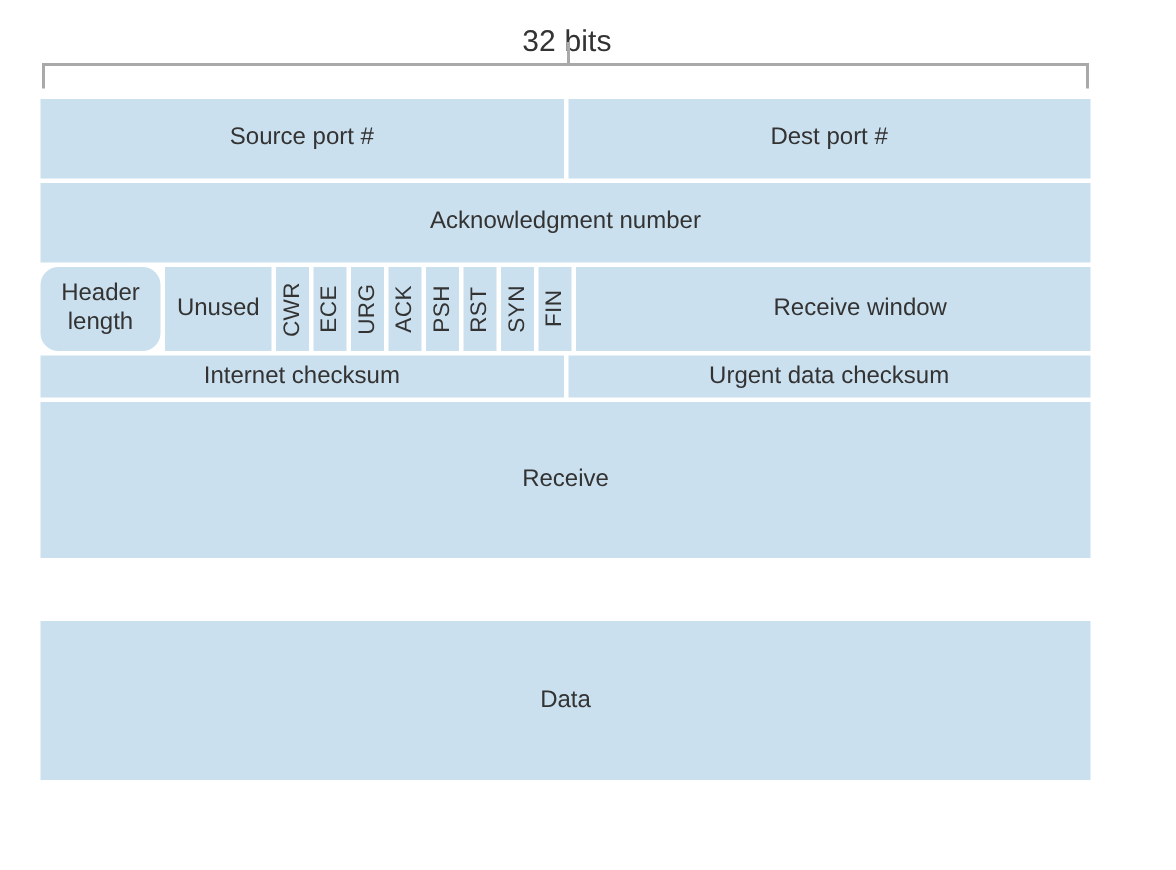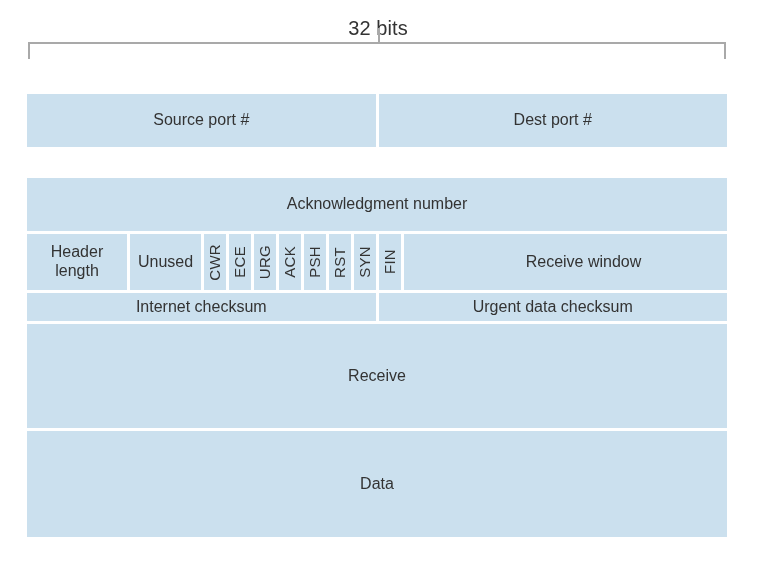--- a/index.html
+++ b/index.html
@@ -77,31 +77,31 @@
     align-items: center;
     justify-content: center;
     text-align: center;
     font-size: 16px;
     color: #333333;
     box-sizing: border-box;
     line-height: 1.18;
   }
   .cell + .cell { margin-left: 3px; }
 
-  .h-53  { height: 53px; margin-top: 28px; }
+  .h-53  { height: 53px; }
   .h-56  { height: 56px; }
   .h-44  { height: 28px; }
   .h-104 { height: 104px; }
-  .h-106 { height: 106px; }
+  .h-106 { height: 106px; margin-top: 39px; }
 
   .half { width: 50%; }
   .full { width: 100%; }
 
   
-  .c-hdrlen  { width: 100px; }
+  .c-hdrlen  { width: 80px; border-radius: 12px; }
   .c-unused  { width: 71px; }
   .c-flag    { width: 22px; }
   .c-rwnd    { flex: 1 1 auto; padding-left: 36px; }
 
   .flag-text {
     writing-mode: vertical-rl;
     transform: rotate(180deg);
     font-size: 15px;
     letter-spacing: 0.3px;
     color: #333333;

